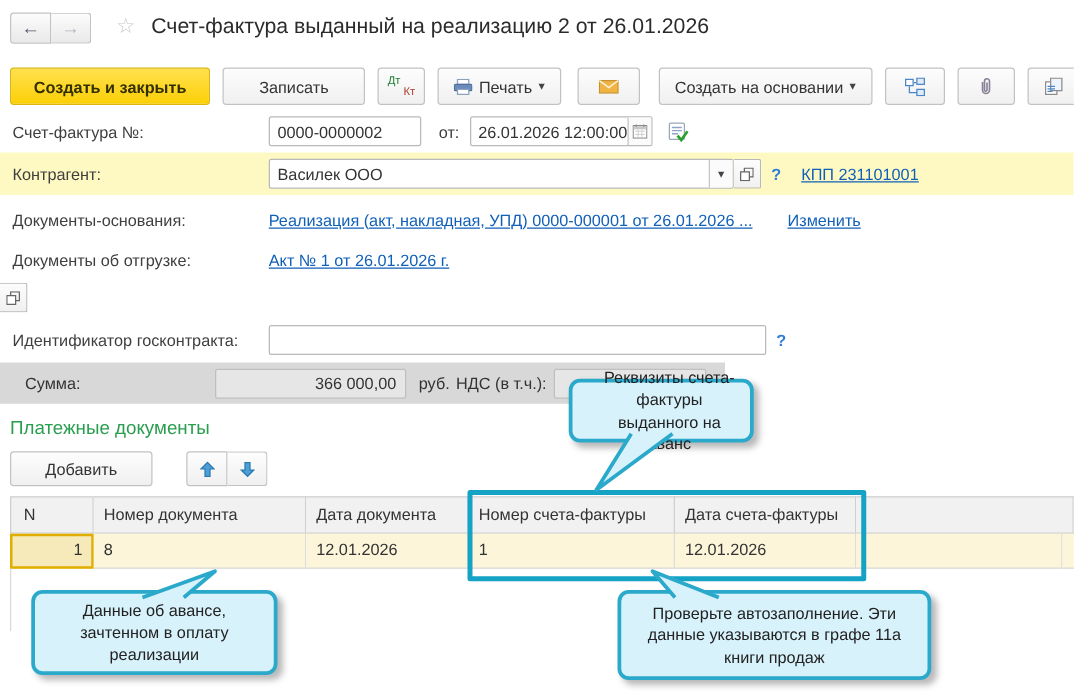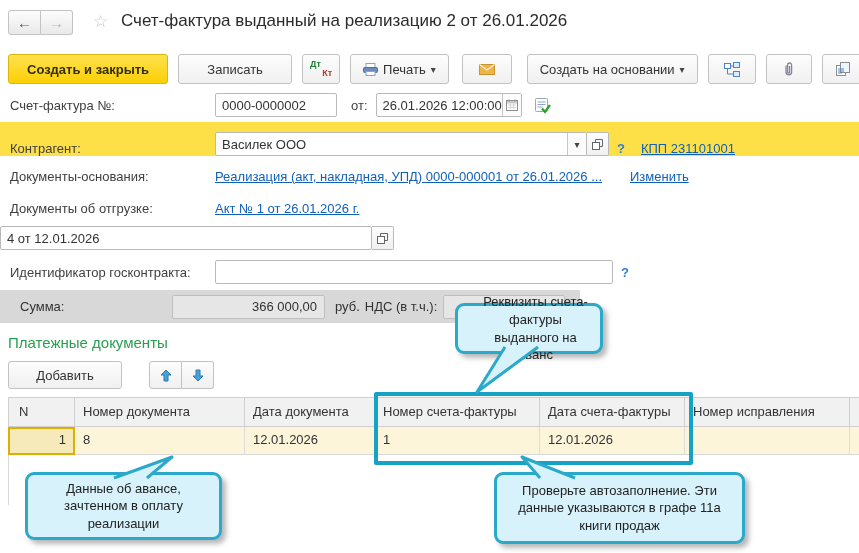--- a/index.html
+++ b/index.html
@@ -27,21 +27,21 @@
     background:linear-gradient(#fdfdfd,#f0f0f0);
     border:1px solid #c2c2c2;border-radius:3px;padding:0 12px;
     font-size:13px;color:#333;cursor:pointer;white-space:nowrap;
   }
   .btn.primary{
     background:linear-gradient(#ffe14e,#fccf06);
     border-color:#dcb70a;font-weight:bold;color:#332f00;padding:0 18px;
   }
   .btn.iconbtn{padding:0 7px;}
   .caret{font-size:10px;margin-left:5px;color:#444;}
-  .dtkt{position:relative;width:22px;height:18px;font-size:9px;font-weight:bold;line-height:1;}
+  .dtkt{position:relative;width:22px;height:18px;font-size:9px;font-weight:normal;line-height:1;}
   .dtkt .dt{position:absolute;top:0;left:0;color:#1d7e33;}
   .dtkt .kt{position:absolute;bottom:0;right:0;color:#b23b2e;}
   .micon{display:inline-block;margin-right:5px;line-height:0;}
   
   .frow{position:absolute;left:0;right:0;display:flex;align-items:center;}
   .flabel{width:205px;padding-left:10px;color:#3f3f3f;flex:none;}
   .field{
     height:24px;background:#fff;border:1px solid #b9b9b9;border-radius:2px;
     display:flex;align-items:center;box-sizing:border-box;
   }
@@ -50,21 +50,21 @@
     width:18px;height:100%;border-left:1px solid #c6c6c6;flex:none;
     display:flex;align-items:center;justify-content:center;background:#fbfbfb;cursor:pointer;
   }
   .attachbtn{
     width:22px;height:24px;border:1px solid #b9b9b9;border-left:none;border-radius:0 2px 2px 0;
     background:linear-gradient(#fdfdfd,#f0f0f0);display:flex;align-items:center;justify-content:center;
     box-sizing:border-box;cursor:pointer;flex:none;
   }
   .help{color:#2f7ed8;font-weight:bold;margin-left:8px;cursor:pointer;}
   a.lnk{color:#1160b8;text-decoration:underline;cursor:pointer;white-space:nowrap;}
-  .greenband{background:#fde047;align-items:flex-end;}
+  .greenband{background:#fef9c3;}
   .graybar{background:#d8d8d8;}
   .rofield{background:#e6e6e6;border:1px solid #bfbfbf;border-radius:2px;height:24px;
     box-sizing:border-box;display:flex;align-items:center;}
   
   .sectitle{font-size:15px;color:#2a9e50;}
   .arrowbtn{width:31px;height:26px;display:flex;align-items:center;justify-content:center;
     background:linear-gradient(#fdfdfd,#f0f0f0);border:1px solid #c2c2c2;cursor:pointer;}
   .arrowbtn.up{border-radius:3px 0 0 3px;}
   .arrowbtn.down{border-radius:0 3px 3px 0;border-left:none;}
   
@@ -231,23 +231,20 @@
   <a class="lnk">Реализация (акт, накладная, УПД) 0000-000001 от 26.01.2026 ...</a>
   <a class="lnk" style="margin-left:28px;">Изменить</a>
 </div>
 
 <div class="frow" style="top:197px;height:22px;">
   <div class="flabel">Документы об отгрузке:</div>
   <a class="lnk">Акт № 1 от 26.01.2026 г.</a>
 </div>
 
 <div class="frow" style="top:225px;height:26px;">
-  <div class="field" style="width:372px;">
-    <span class="val">4 от 12.01.2026</span>
-  </div>
   <div class="attachbtn">
     <svg width="11" height="11" viewBox="0 0 11 11">
         <rect x="0.5" y="3.5" width="7" height="7" fill="#fff" stroke="#666"></rect>
         <path d="M3.5,3.5 V0.5 H10.5 V7.5 H7.5" fill="none" stroke="#666"></path>
       </svg>
   </div>
 </div>
 
 <div class="frow" style="top:259px;height:26px;">
   <div class="flabel">Идентификатор госконтракта:</div>
@@ -288,21 +285,20 @@
   </div>
 </div>
 
 <div class="tbl">
   <div class="thead">
     <div class="th c0">N</div>
     <div class="th c1">Номер документа</div>
     <div class="th c2">Дата документа</div>
     <div class="th c3">Номер счета-фактуры</div>
     <div class="th c4">Дата счета-фактуры</div>
-    <div class="th c5">Номер исправления</div>
     <div class="th c6"></div>
   </div>
   <div class="trow">
     <div class="td c0 ncell active">1</div>
     <div class="td c1">8</div>
     <div class="td c2">12.01.2026</div>
     <div class="td c3">1</div>
     <div class="td c4">12.01.2026</div>
     <div class="td c5"></div>
     <div class="td c6"></div>

